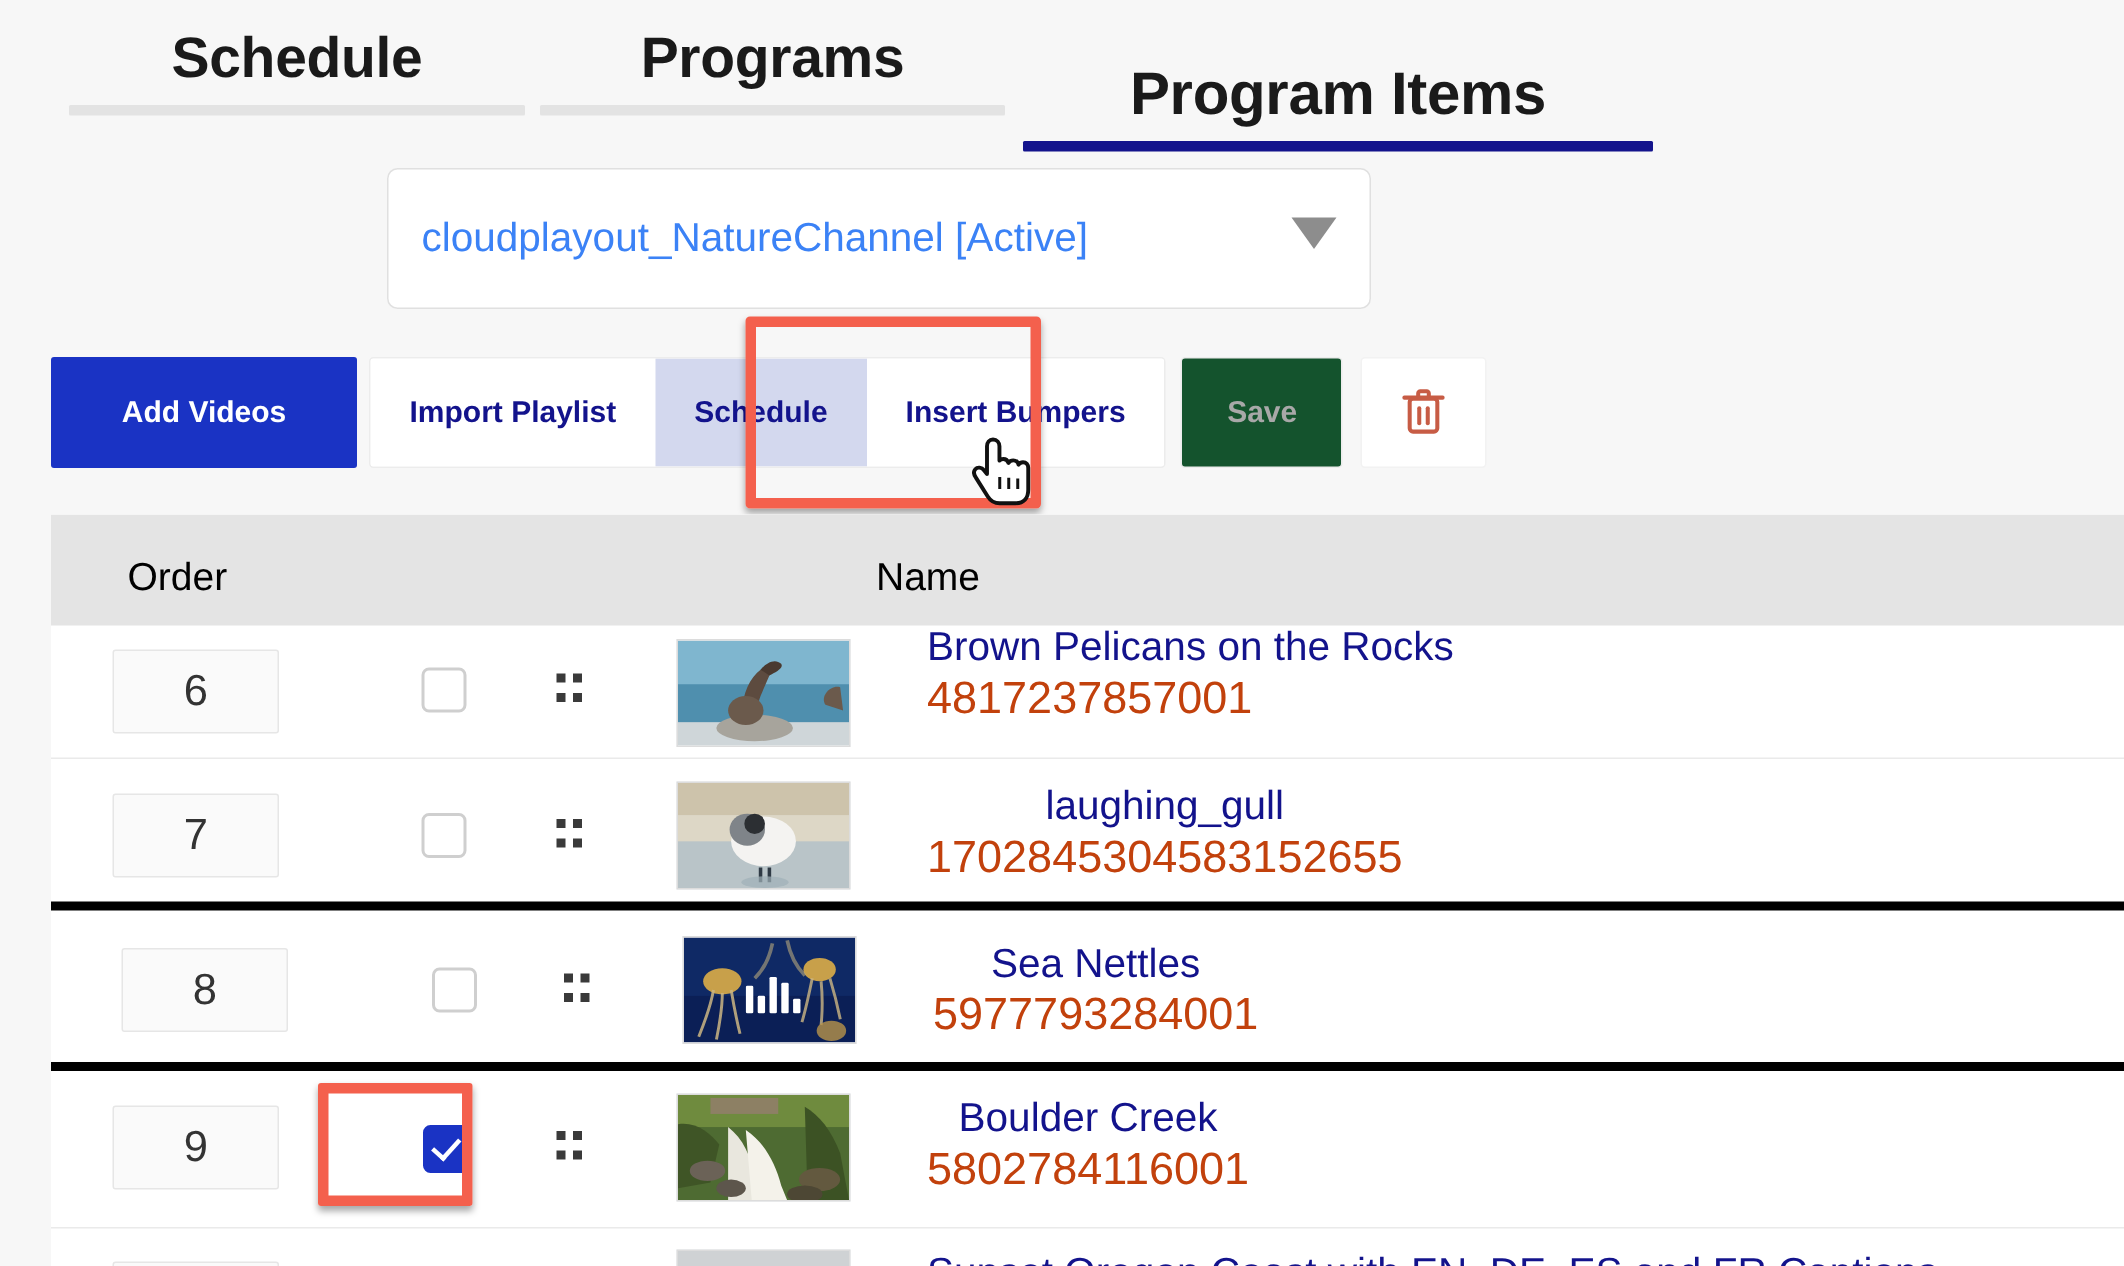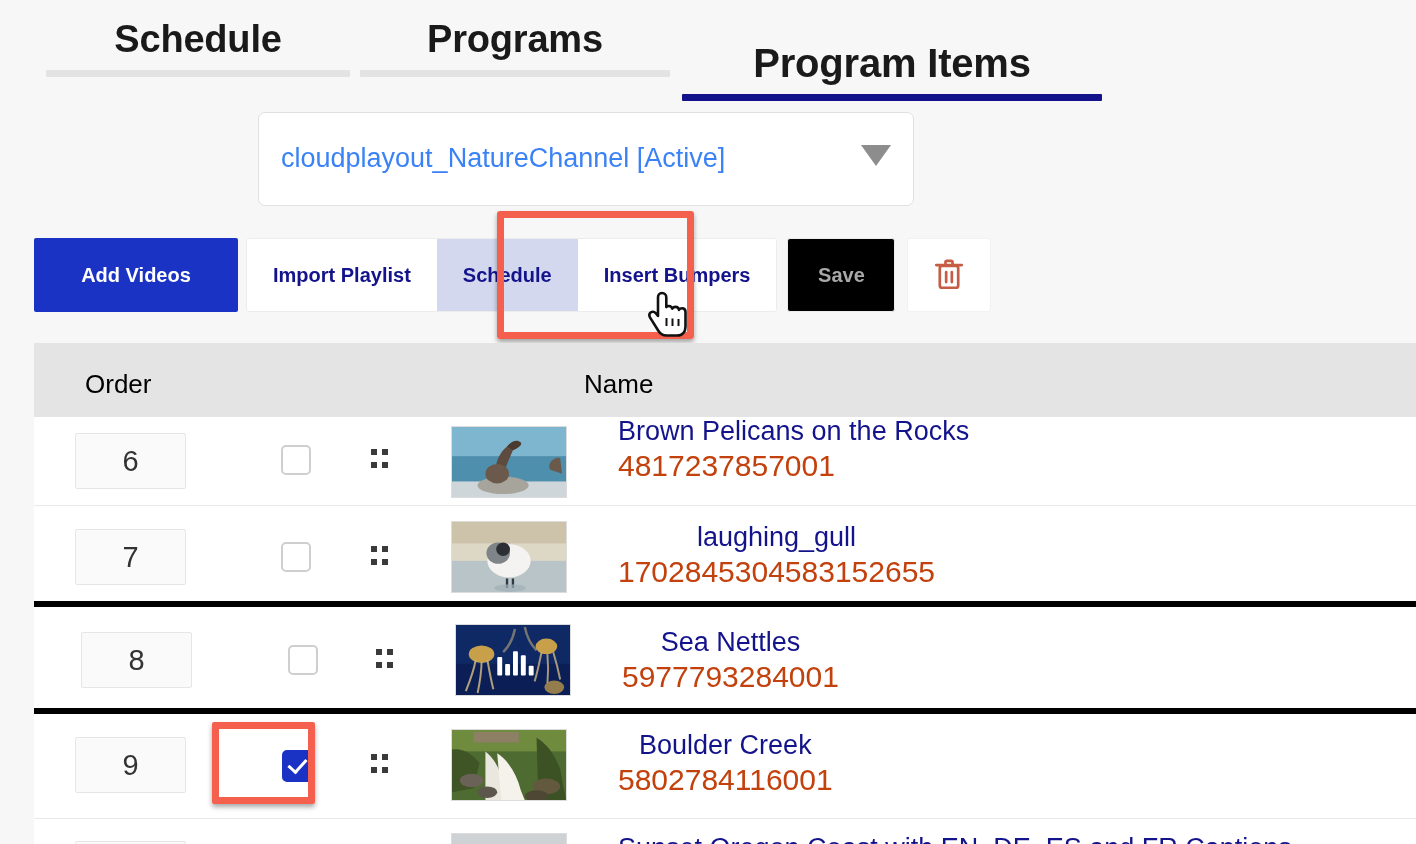--- a/index.html
+++ b/index.html
@@ -146,21 +146,21 @@
   .btn-ghost {
     background: #ffffff;
     color: #13138c;
     padding: 0 26px;
   }
   .btn-ghost.hovered {
     background: #d3d8ee;
   }
   .btn-save {
     margin-left: 10px;
-    background: #000000;
+    background: #14532d;
     color: #a8a8a8;
     width: 108px;
     border: 1px solid #ececec;
     border-radius: 3px;
   }
   .btn-trash {
     margin-left: 12px;
     background: #ffffff;
     width: 84px;
     border: 1px solid #f2f2f2;

